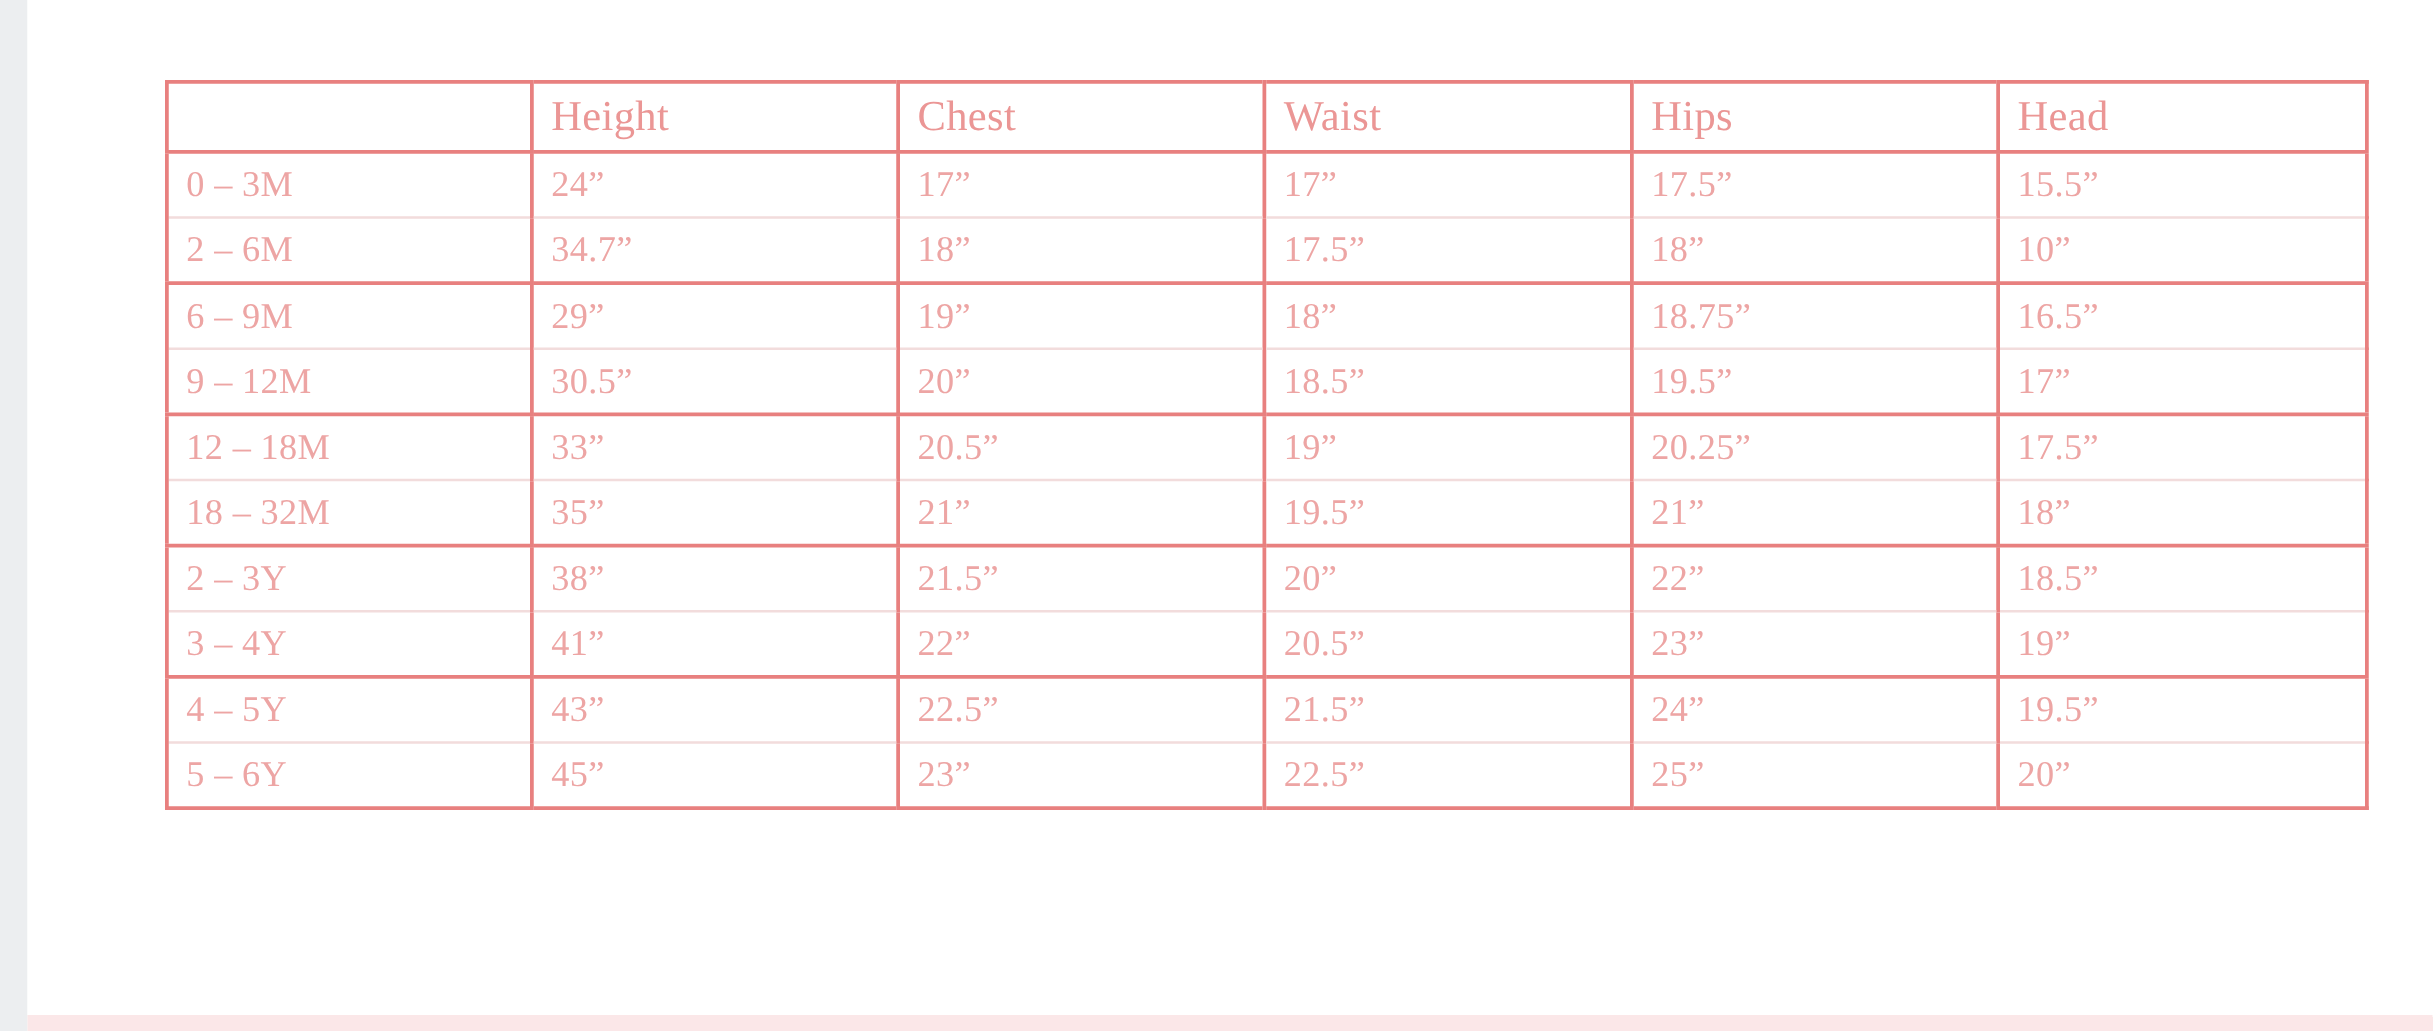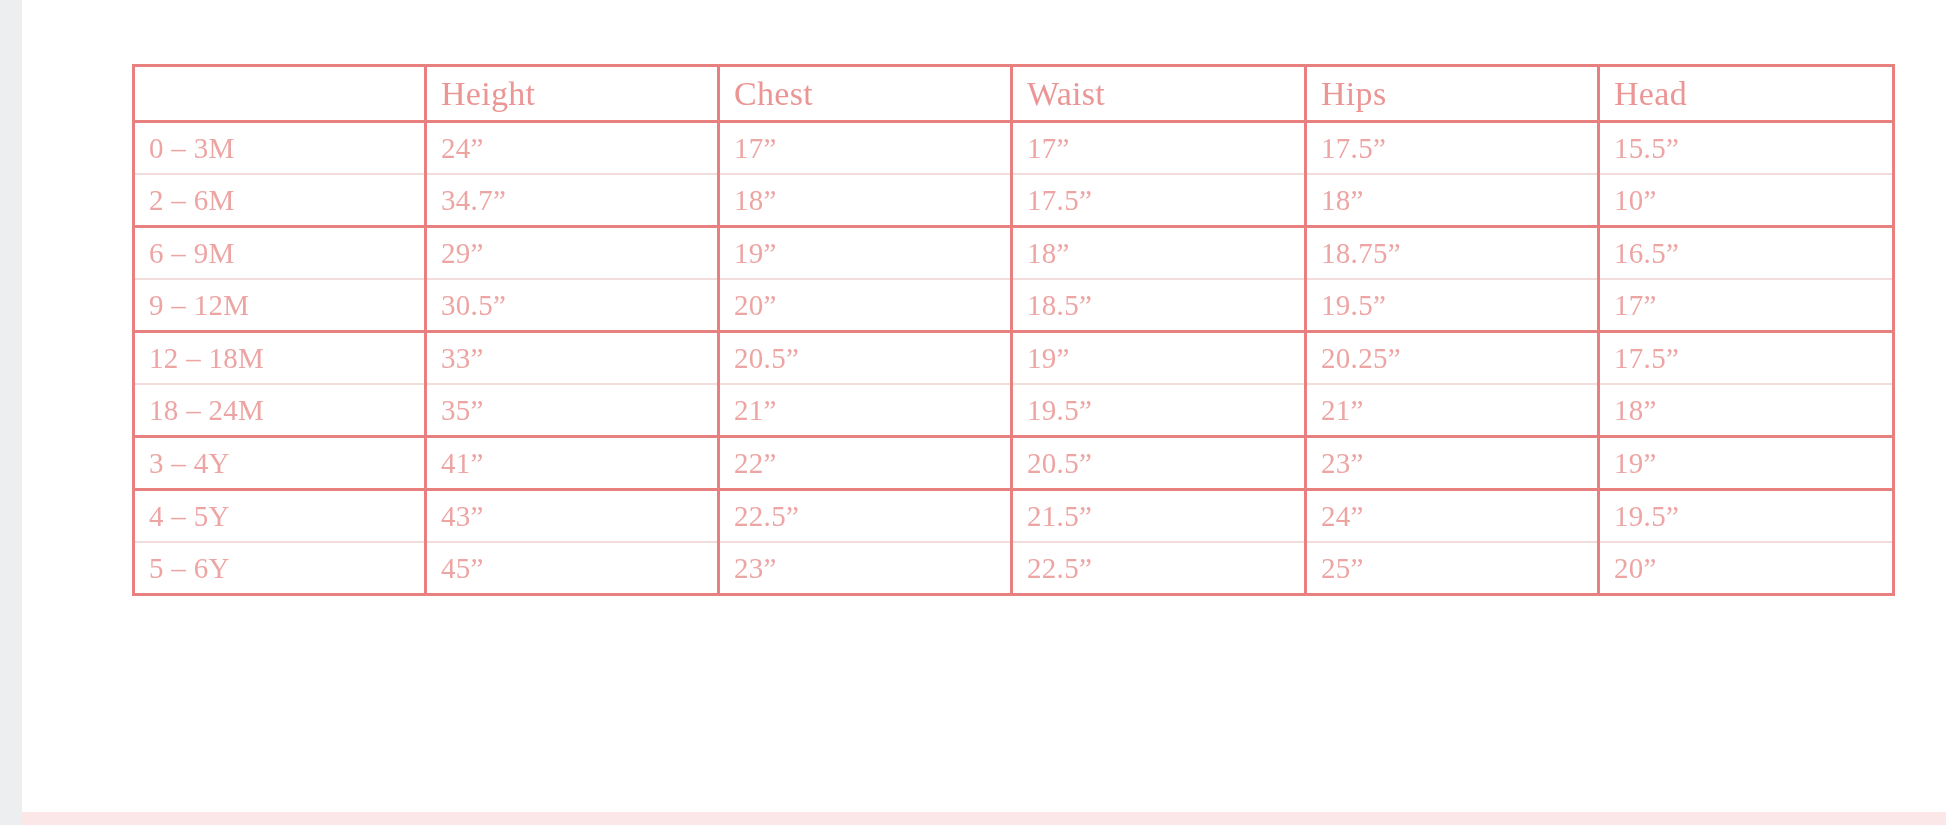--- a/index.html
+++ b/index.html
@@ -195,28 +195,36 @@
           <tr class="data-row pair-inner">
             <td>12  – 18M</td>
             <td>33”</td>
             <td>20.5”</td>
             <td>19”</td>
             <td>20.25”</td>
             <td>17.5”</td>
           </tr>
 
           <tr class="data-row pair-end">
-            <td>18 – 24M</td>
+            <td>18 – 32M</td>
             <td>35”</td>
             <td>21”</td>
             <td>19.5”</td>
             <td>21”</td>
             <td>18”</td>
           </tr>
 
+          <tr class="data-row pair-inner">
+            <td>2 – 3Y</td>
+            <td>38”</td>
+            <td>21.5”</td>
+            <td>20”</td>
+            <td>22”</td>
+            <td>18.5”</td>
+          </tr>
 
           <tr class="data-row pair-end">
             <td>3 – 4Y</td>
             <td>41”</td>
             <td>22”</td>
             <td>20.5”</td>
             <td>23”</td>
             <td>19”</td>
           </tr>
 

